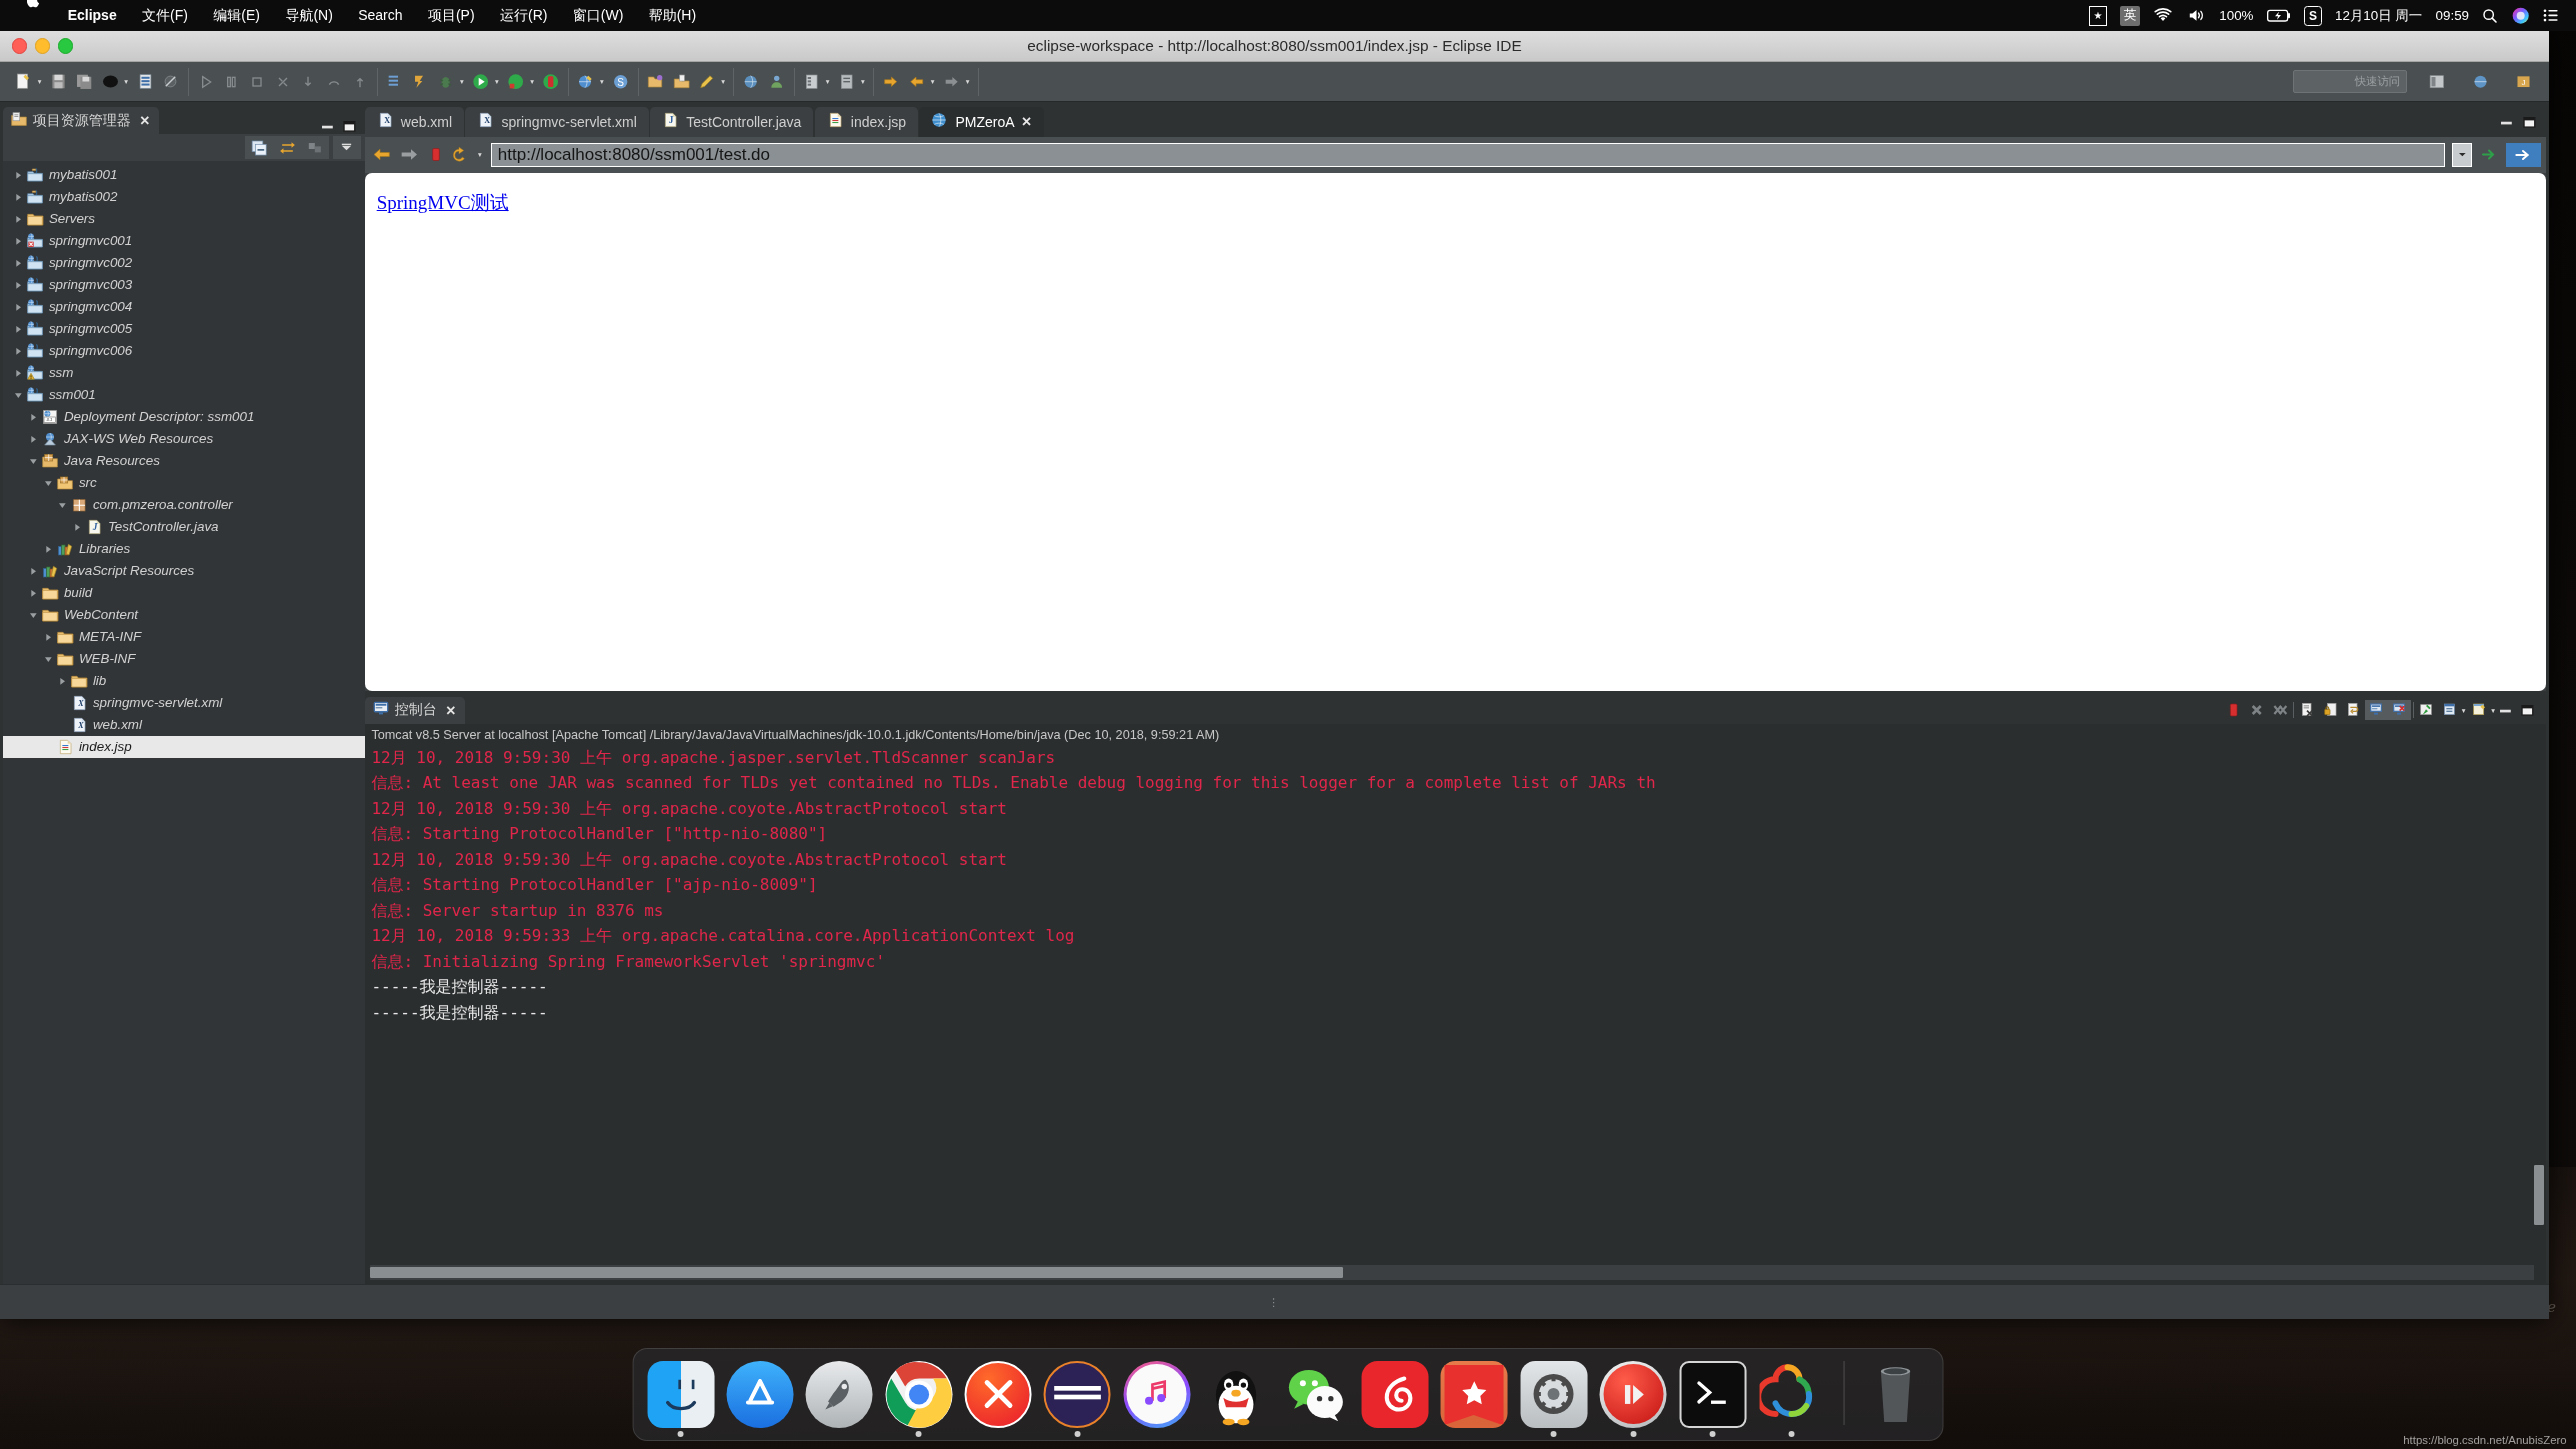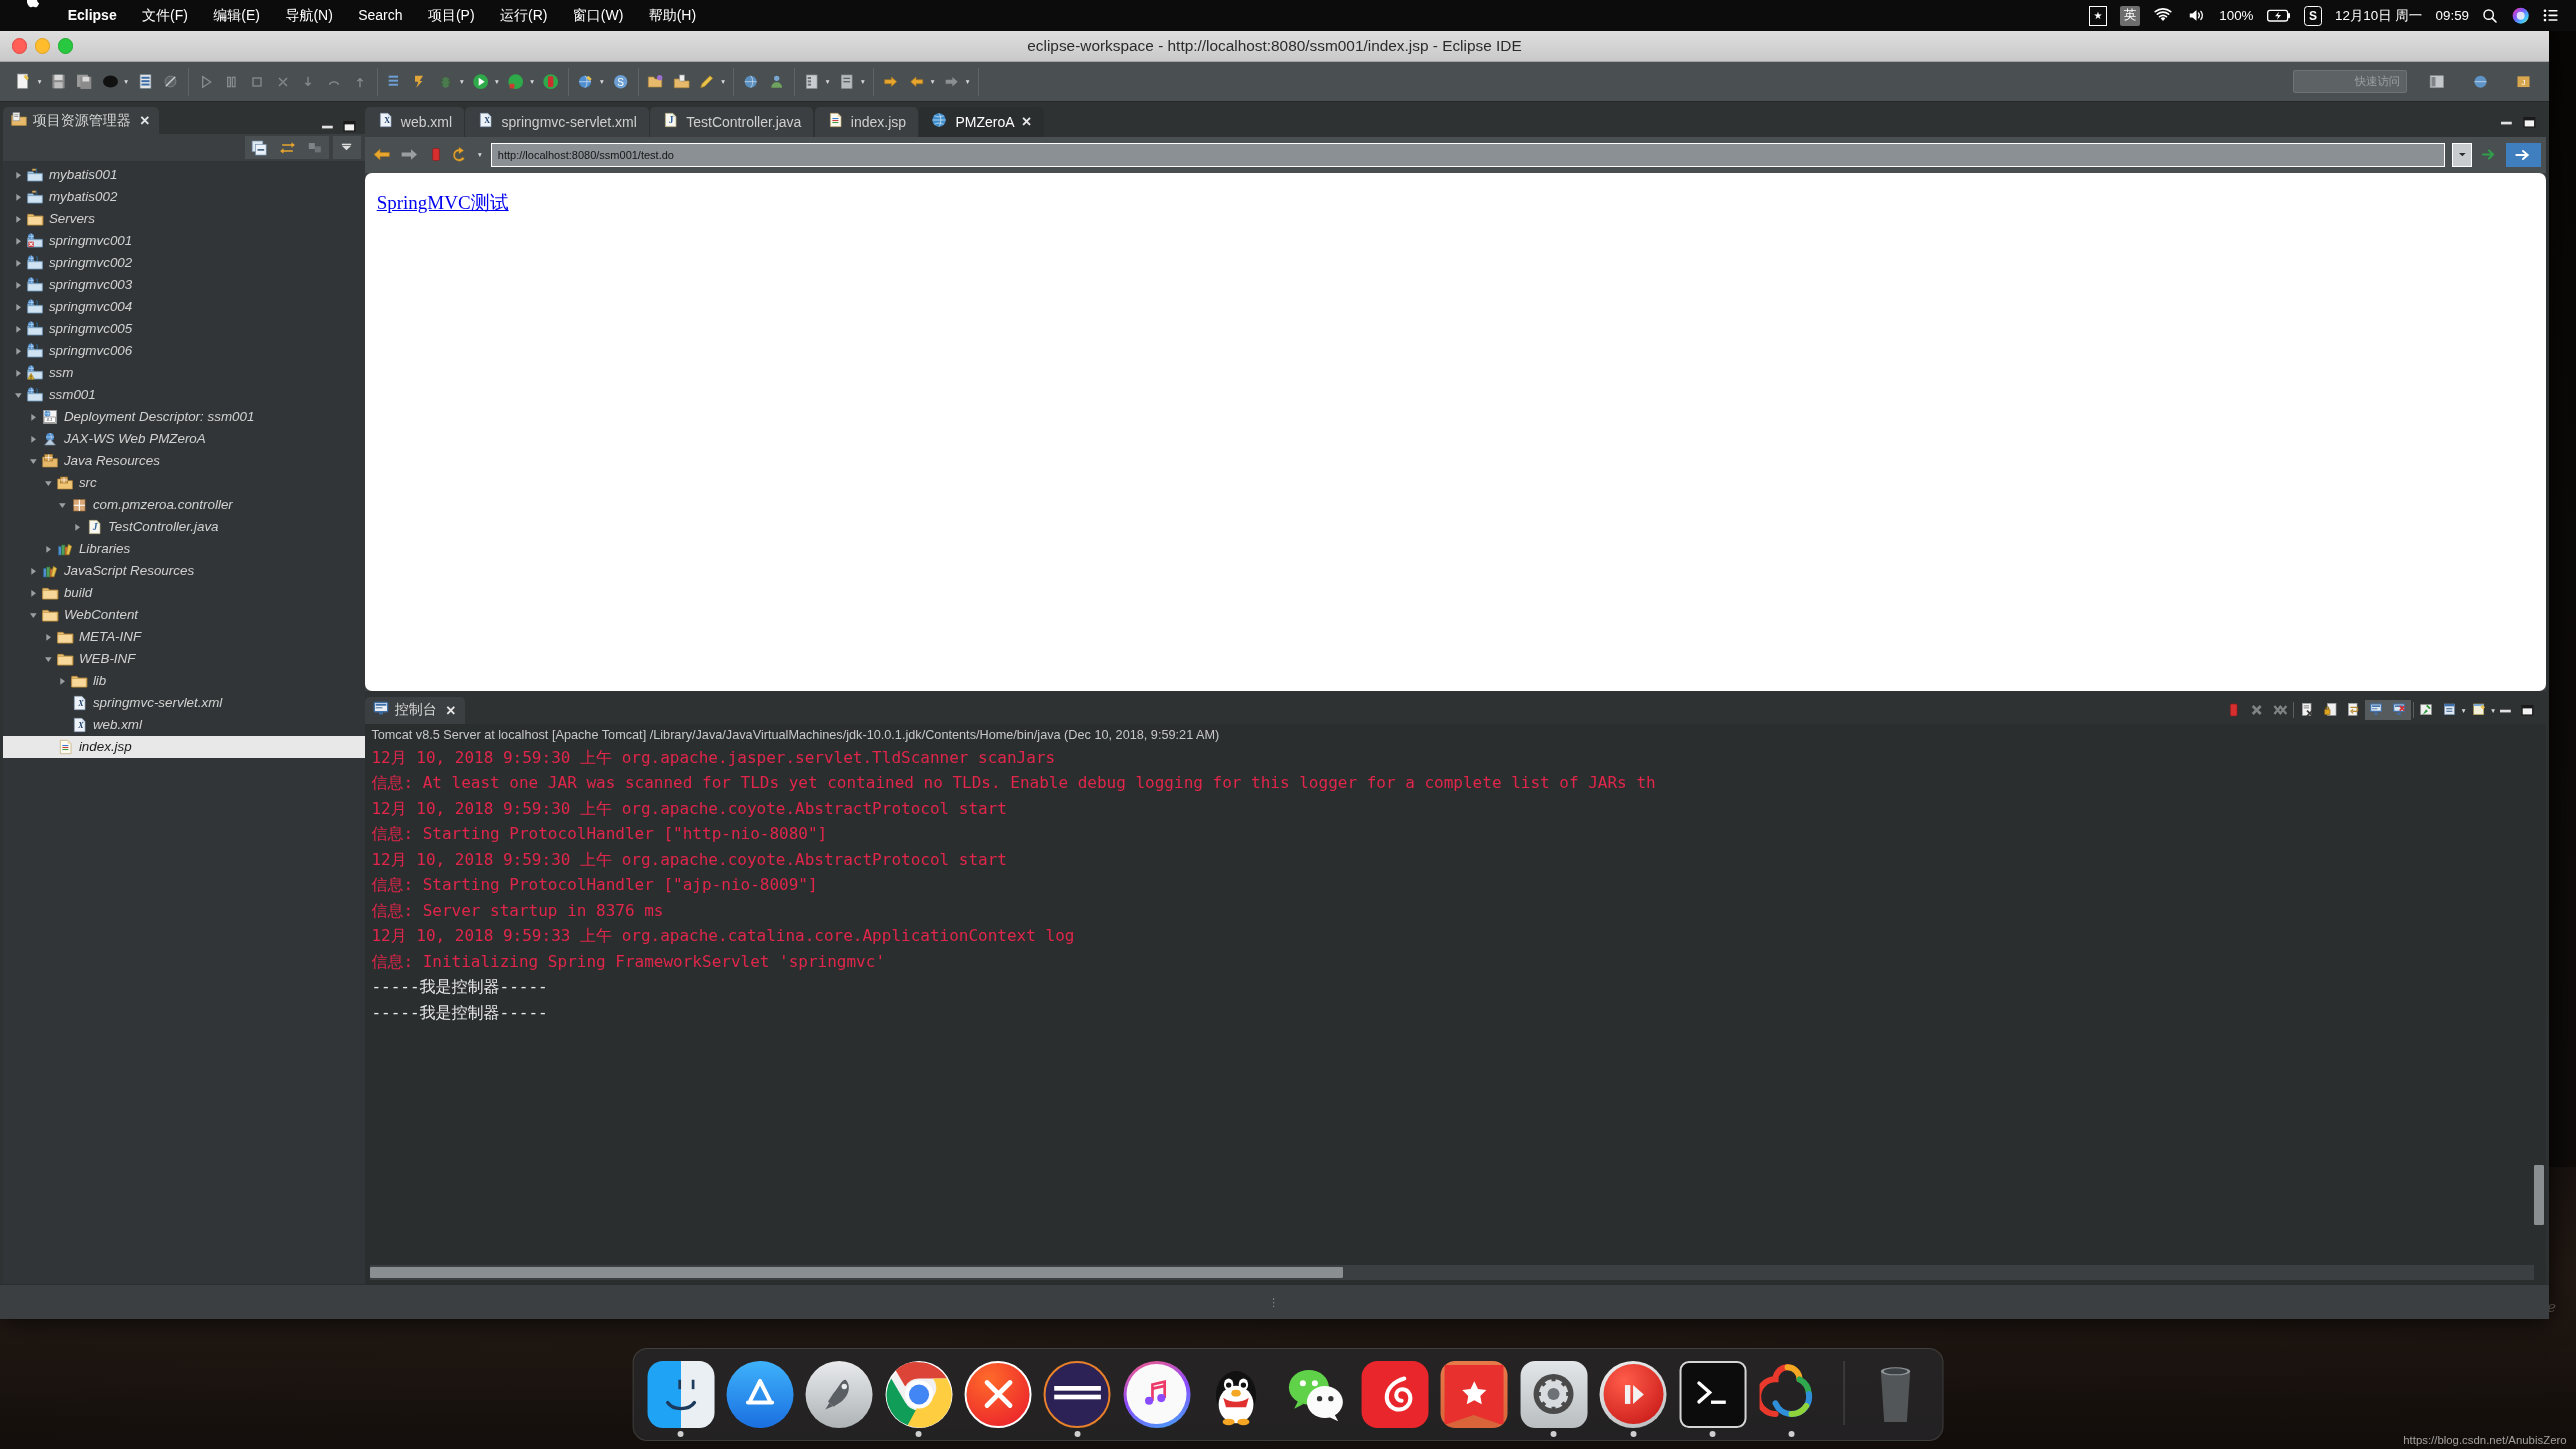--- a/index.html
+++ b/index.html
@@ -142,21 +142,21 @@
   }
   .ed-tab.active { background:#2b2e2f; color:#ffffff; }
   .ed-tab .x { font-weight:bold; font-size:12.7px; color:#e9e9e9; }
   .ed-minmax { margin-left:auto; display:flex;gap:8px;padding-right:9.4px;align-items:center;height:29.5px;}
 
   #browser { flex:1; background:#3b3f41; display:flex; flex-direction:column; min-height:0;}
   #browser-bar { height:36px; display:flex; align-items:center; background:#4a4f51; padding:0 5.4px; gap:4px;}
   .nav-btn{width:23px;height:23px;display:flex;align-items:center;justify-content:center;}
   #urlbar {
     flex:1; height:24px; background:#8b9094; border:1.3px solid #ffffff;
-    display:flex; align-items:center; padding:0 5.4px; color:#151515; font-size:11px;
+    display:flex; align-items:center; padding:0 5.4px; color:#151515; font-size:17px;
     margin-left:2.7px; margin-right:2.7px;
   }
   .url-end { display:flex; align-items:center; gap:5.4px; }
   .drop-box{width:20px;height:24px;background:#c9ccce;border:0.7px solid #ffffff;display:flex;align-items:center;justify-content:center;}
   .go-box{width:35px;height:24px;background:#3f7fbf;display:flex;align-items:center;justify-content:center;}
   #page { flex:1; background:#ffffff; padding:17.4px 12px; min-height:0;border-radius:7px; }
   #page a { color:#0000ee; font-size:19px; text-decoration:underline;
             font-family:"Liberation Serif", serif; }
 
   
@@ -835,21 +835,21 @@
                   <path d="M5 3l7 5-7 5z" fill="#9a9fa1"></path>
                 </svg>
               </span>
               <span class="ticon">
                 <svg width="17.4" height="16" viewBox="0 0 26 24">
                   <circle cx="12" cy="9" r="6" fill="#4f8fd0"></circle>
                   <path d="M6 9h12M12 3c2.6 3.2 2.6 8.8 0 12" stroke="#dceaf7" stroke-width=".9" fill="none"></path>
                   <path d="M4 21l8-9 8 9z" fill="#b9ccdd" stroke="#7b93a8"></path>
                 </svg>
               </span>
-              <span class="tlabel">JAX-WS Web PMZeroA</span>
+              <span class="tlabel">JAX-WS Web Resources</span>
             </div>
             <div class="trow">
               <span style="display: inline-block; flex: 0 0 auto; width: 23px; height: 0.7px;"></span>
               <span class="twist">
                 <svg width="10.7" height="10.7" viewBox="0 0 16 16">
                   <path d="M3 5h10l-5 7z" fill="#9a9fa1"></path>
                 </svg>
               </span>
               <span class="ticon">
                 <svg width="17.4" height="16" viewBox="0 0 26 24">

